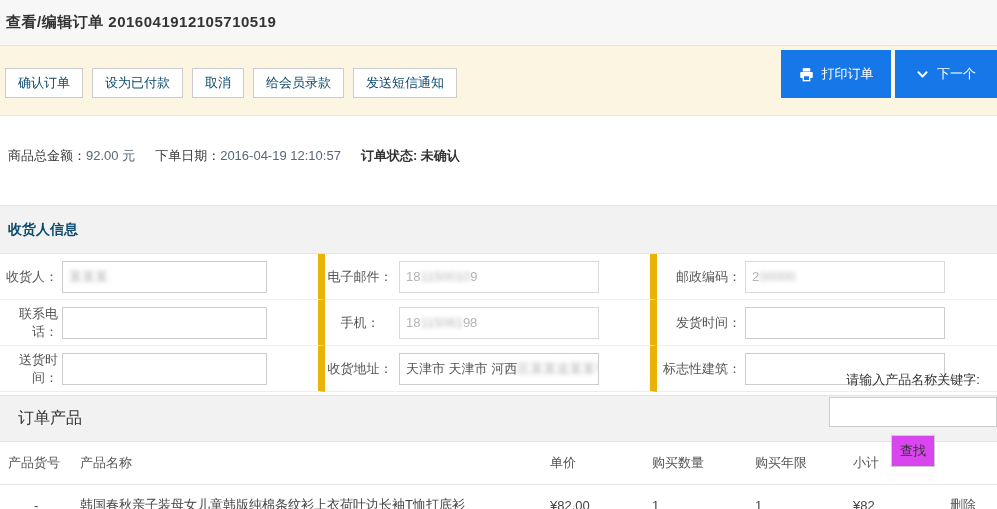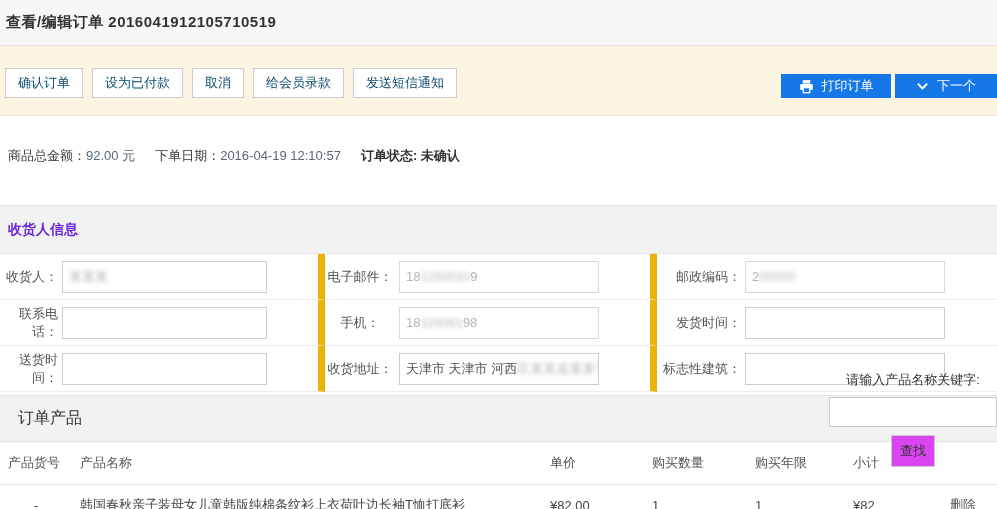--- a/index.html
+++ b/index.html
@@ -11,38 +11,38 @@
     display:flex; align-items:center; padding-left:6px; }
   .titlebar h1 { font-size:15px; font-weight:bold; color:#333; letter-spacing:.5px; }
 
   
   .actionbar { height:70px; background:#fcf5e1; border-bottom:1px solid #ebe4cd;
     display:flex; align-items:flex-end; padding:0 0 17px 5px; }
   .btn-group-left { display:flex; gap:9px; }
   .btn { height:30px; padding:0 12px; background:#fff; border:1px solid #ccc;
     color:#0c4a6e; font-size:13px; display:inline-flex; align-items:center; cursor:pointer; }
   .btn-group-right { margin-left:auto; display:flex; gap:4px; }
-  .btn-primary { height:24px; border:none; background:#1677e8; color:#fff;
+  .btn-primary { height:48px; border:none; background:#1677e8; color:#fff;
     font-size:13px; display:inline-flex; align-items:center; justify-content:center;
     gap:8px; cursor:pointer; }
   .btn-print { width:110px; }
   .btn-next { width:102px; }
 
   
   .summary { height:89px; background:#fff; padding:31px 0 0 8px;
     display:flex; gap:20px; font-size:13px; align-items:flex-start; }
   .summary .lbl { color:#3a3a3a; }
   .summary .val { color:#55687a; }
   .summary .status { font-weight:bold; color:#333; }
 
   
   .sect-head { height:49px; background:#f2f2f2; border-top:1px solid #e4e4e4;
     border-bottom:1px solid #e4e4e4; display:flex; align-items:center;
     padding-left:8px; }
-  .sect-head .sect-title { font-size:14px; font-weight:bold; color:#6d28d9; }
+  .sect-head .sect-title { font-size:14px; font-weight:bold; color:#0c4a6e; }
 
   
   .formgrid { display:grid; grid-template-columns:325px 332px 340px;
     grid-auto-rows:46px; }
   .cell { display:flex; align-items:center; border-bottom:1px solid #ededed; }
   .cell.v { border-right:7px solid #eab308; }
   .flabel { display:inline-block; text-align:right; color:#555; font-size:13px;
     margin-right:4px; flex:none; }
   .c1 .flabel { width:58px; }
   .c2 .flabel { width:70px;text-align:center; }

